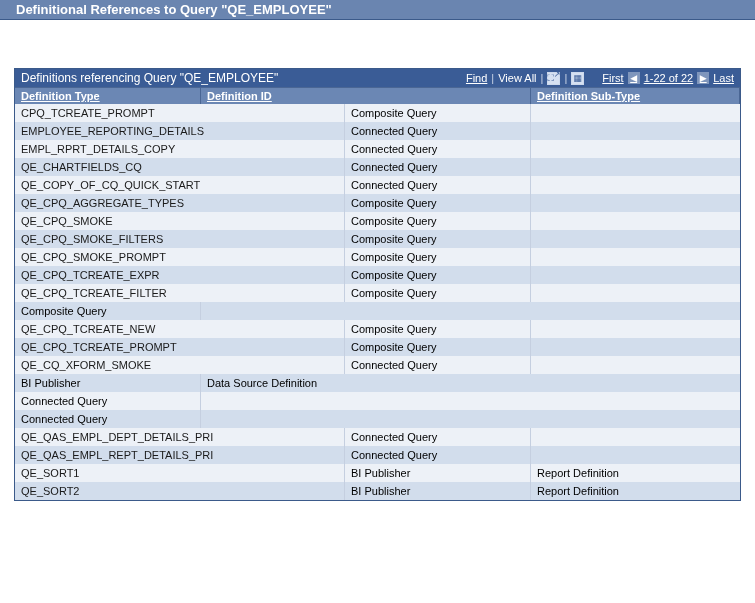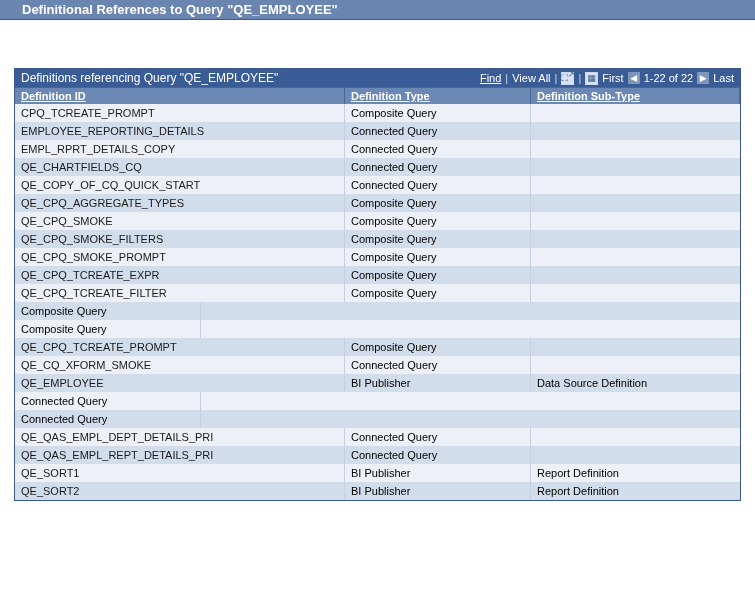--- a/index.html
+++ b/index.html
@@ -6,21 +6,21 @@
   body {
     margin: 0;
     font-family: Arial, sans-serif;
     font-size: 11px;
     background: #fff;
     color: #000;
   }
   .page-header {
     background: #6a85b0;
     color: #fff;
-    padding: 2px 22px;
+    padding: 2px 16px;
     font-weight: bold;
     font-size: 13px;
     border-bottom: 1px solid #3b5a8a;
   }
   .grid-wrap {
     margin: 48px 14px 14px 14px;
     border: 1px solid #3b5a8a;
   }
   .grid-titlebar {
     background: #3a5c96;
@@ -53,21 +53,21 @@
     display: inline-flex;
     align-items: center;
     justify-content: center;
     border: 1px solid #cdd9ec;
     background: #d6e1f2;
     color: #3a5c96;
     font-size: 9px;
     line-height: 1;
     cursor: pointer;
   }
-  .pager { display: flex; align-items: flex-start; gap: 4px; }
+  .pager { display: flex; align-items: flex-start; gap: 4px; margin-left: 14px; text-decoration: underline;}
   .pager .nav-arrow {
     width: 12px; height: 12px;
     background: #7f96bc;
     display: inline-flex;
     align-items: center;
     justify-content: center;
     font-size: 9px;
     color: #fff;
     cursor: pointer;
   }
@@ -128,22 +128,22 @@
         <span class="link">First</span>
         <span class="nav-arrow">◀</span>
         <span class="link">1-22 of 22</span>
         <span class="nav-arrow">▶</span>
         <span class="link">Last</span>
       </div>
     </div>
   </div>
 
   <div class="col-headers">
+    <div class="ch col-type">Definition Type</div>
     <div class="ch col-id">Definition ID</div>
-    <div class="ch col-type">Definition Type</div>
     <div class="ch col-sub">Definition Sub-Type</div>
   </div>
 
   <div class="rows" id="rows">
       <div class="row">
         <div class="cell col-id def-id">CPQ_TCREATE_PROMPT</div>
         <div class="cell col-type">Composite Query</div>
         <div class="cell col-sub"></div>
       </div>
       <div class="row">
@@ -194,35 +194,35 @@
       <div class="row">
         <div class="cell col-id def-id">QE_CPQ_TCREATE_FILTER</div>
         <div class="cell col-type">Composite Query</div>
         <div class="cell col-sub"></div>
       </div>
       <div class="row">
         <div class="cell col-type">Composite Query</div>
         <div class="cell col-sub"></div>
       </div>
       <div class="row">
+        <div class="cell col-id def-id">QE_CPQ_TCREATE_NEW</div>
         <div class="cell col-type">Composite Query</div>
         <div class="cell col-sub"></div>
       </div>
       <div class="row">
         <div class="cell col-id def-id">QE_CPQ_TCREATE_PROMPT</div>
         <div class="cell col-type">Composite Query</div>
         <div class="cell col-sub"></div>
       </div>
       <div class="row">
         <div class="cell col-id def-id">QE_CQ_XFORM_SMOKE</div>
         <div class="cell col-type">Connected Query</div>
         <div class="cell col-sub"></div>
       </div>
       <div class="row">
-        <div class="cell col-id def-id">QE_EMPLOYEE</div>
         <div class="cell col-type">BI Publisher</div>
         <div class="cell col-sub">Data Source Definition</div>
       </div>
       <div class="row">
         <div class="cell col-type">Connected Query</div>
         <div class="cell col-sub"></div>
       </div>
       <div class="row">
         <div class="cell col-type">Connected Query</div>
         <div class="cell col-sub"></div>

